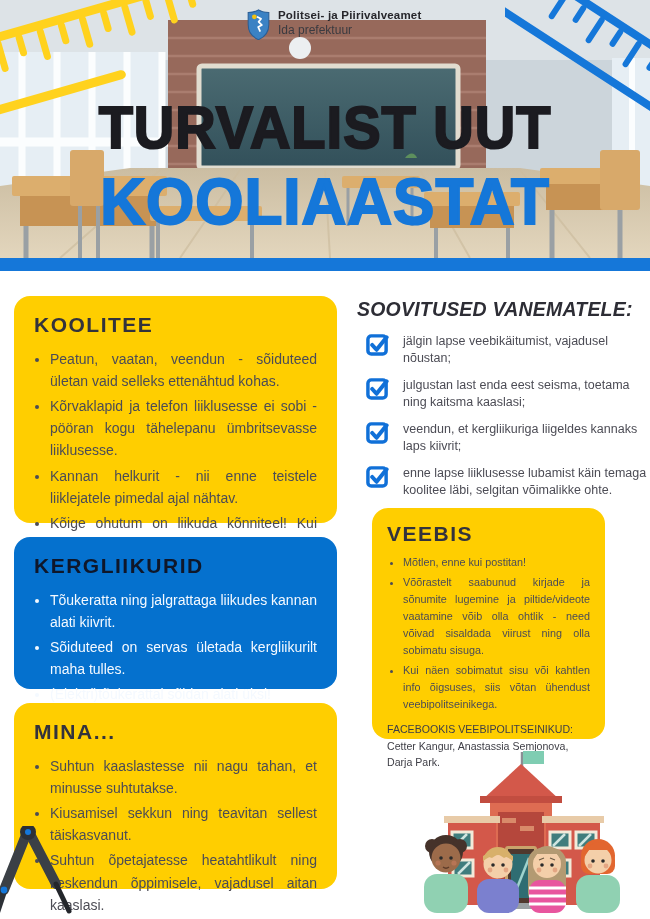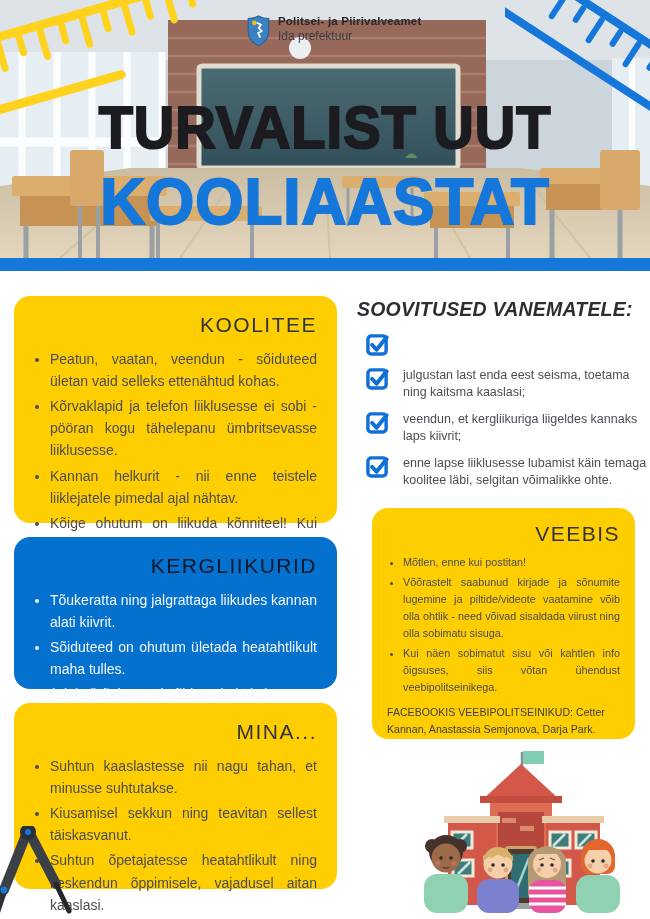--- a/index.html
+++ b/index.html
@@ -2,37 +2,37 @@
 <html style="--c-yellow: #FFCE00; --c-blue_box: #0571CE; --c-accent_blue: #1577D9; --c-ink: #33333C; --c-body_text: #4C4C55;"><head>
 <meta charset="utf-8">
 <style>
   html,body{margin:0;padding:0;background:#888;}
   .poster{position:relative;width:650px;height:919px;background:#ffffff;overflow:hidden;
           font-family:"Liberation Sans",sans-serif;margin:0 auto;}
   .abs{position:absolute;}
 
   
   .hero{left:0;top:0;width:650px;height:258px;}
-  .logo{left:247px;top:15px;display:flex;align-items:flex-start;gap:8px;}
+  .logo{left:247px;top:9px;display:flex;align-items:flex-start;gap:8px;}
   .logo .shield{width:23px;height:31px;flex:none;}
   .org-name{font-size:11.5px;font-weight:700;color:#26262b;letter-spacing:.2px;}
   .org-unit{font-size:12px;color:#3a3a40;margin-top:2px;}
   .title-wrap{left:0;top:100px;width:650px;text-align:center;line-height:1;}
   .title-1{font-size:56px;font-weight:800;color:#1b1b20;-webkit-text-stroke:2px #1b1b20;
            letter-spacing:1px;transform:scaleY(1.06);}
   .title-2{font-size:62px;font-weight:800;color:var(--c-accent_blue,#1577D9);
            -webkit-text-stroke:2px var(--c-accent_blue,#1577D9);letter-spacing:1px;
            margin-top:15px;transform:scaleY(1.06);}
   .blue-bar{left:0;top:258px;width:650px;height:13px;background:var(--c-accent_blue,#1577D9);}
 
   
   .box{position:absolute;border-radius:16px;box-sizing:border-box;padding:15px 20px;}
   .box.yellow{background:var(--c-yellow,#FFCE00);color:var(--c-body_text,#4C4C55);}
   .box.blue{background:var(--c-blue_box,#0571CE);color:#fff;}
-  .box h2{margin:2px 0 0;text-align:right;font-weight:400;letter-spacing:1.5px;
+  .box h2{margin:2px 0 0;text-align:left;font-weight:700;letter-spacing:1.5px;
           font-size:21px;color:var(--c-ink,#33333C);}
   .box.blue h2{color:#0f172a;}
   .box ul{margin:11px 0 0;padding:0 0 0 16px;}
   .box li{font-size:14px;line-height:1.58;text-align:justify;margin-bottom:3px;}
   .box.blue li{color:#f4f9ff;}
   .mina-footer{text-align:center;font-weight:700;font-size:14px;margin-top:9px;color:#33333C;}
   .veebis-footer{font-size:10.6px;line-height:1.55;margin-top:8px;color:#3E3E46;}
   #veebis li{font-size:10.8px;}
 
   
@@ -168,21 +168,21 @@
       <li>Kõrvaklapid ja telefon liiklusesse ei sobi - pööran kogu tähelepanu ümbritsevasse liiklusesse.</li>
       <li>Kannan helkurit - nii enne teistele liiklejatele pimedal ajal nähtav.</li>
       <li>Kõige ohutum on liikuda kõnniteel! Kui kõnniteed ei ole, liigun autotee vasakus servas.</li>
     </ul>
   </section>
 
   <section class="box blue" id="kergliikurid" style="left:14px;top:537px;width:323px;height:152px;">
     <h2>KERGLIIKURID</h2>
     <ul>
       <li>Tõukeratta ning jalgrattaga liikudes kannan alati kiivrit.</li>
-      <li>Sõiduteed on ohutum ületada heatahtlikult maha tulles.</li>
+      <li>Sõiduteed on servas ületada kergliikurilt maha tulles.</li>
       <li>(Elektri)tõukerattal sõidan alati üksi!</li>
     </ul>
   </section>
 
   <section class="box yellow" id="mina" style="left:14px;top:703px;width:323px;height:186px;">
     <h2>MINA...</h2>
     <ul>
       <li>Suhtun kaaslastesse nii nagu tahan, et minusse suhtutakse.</li>
       <li>Kiusamisel sekkun ning teavitan sellest täiskasvanut.</li>
       <li>Suhtun õpetajatesse heatahtlikult ning keskendun õppimisele, vajadusel aitan kaaslasi.</li>
@@ -191,20 +191,21 @@
   </section>
 
   <h2 class="abs parents-heading" style="margin:0;">SOOVITUSED VANEMATELE:</h2>
 
   <div class="abs checklist">
     <div class="check-row">
       <svg class="checkbox" viewBox="0 0 24 24" aria-hidden="true">
         <rect x="2" y="3" width="19" height="19" rx="3.5" fill="#ffffff" stroke="#1070D8" stroke-width="3.6"></rect>
         <path d="M6.5 12.5l4.5 5L21.5 4.5" stroke="#1070D8" stroke-width="4.2" fill="none" stroke-linecap="round" stroke-linejoin="round"></path>
       </svg>
+      <p>jälgin lapse veebikäitumist, vajadusel nõustan;</p>
     </div>
     <div class="check-row">
       <svg class="checkbox" viewBox="0 0 24 24" aria-hidden="true">
         <rect x="2" y="3" width="19" height="19" rx="3.5" fill="#ffffff" stroke="#1070D8" stroke-width="3.6"></rect>
         <path d="M6.5 12.5l4.5 5L21.5 4.5" stroke="#1070D8" stroke-width="4.2" fill="none" stroke-linecap="round" stroke-linejoin="round"></path>
       </svg>
       <p>julgustan last enda eest seisma, toetama ning kaitsma kaaslasi;</p>
     </div>
     <div class="check-row">
       <svg class="checkbox" viewBox="0 0 24 24" aria-hidden="true">
@@ -215,28 +216,28 @@
     </div>
     <div class="check-row">
       <svg class="checkbox" viewBox="0 0 24 24" aria-hidden="true">
         <rect x="2" y="3" width="19" height="19" rx="3.5" fill="#ffffff" stroke="#1070D8" stroke-width="3.6"></rect>
         <path d="M6.5 12.5l4.5 5L21.5 4.5" stroke="#1070D8" stroke-width="4.2" fill="none" stroke-linecap="round" stroke-linejoin="round"></path>
       </svg>
       <p>enne lapse liiklusesse lubamist käin temaga koolitee läbi, selgitan võimalikke ohte.</p>
     </div>
   </div>
 
-  <section class="box yellow" id="veebis" style="left:372px;top:508px;width:263px;height:231px;padding:12px 15px;">
+  <section class="box yellow" id="veebis" style="left:372px;top:508px;width:233px;height:231px;padding:12px 15px;">
     <h2>VEEBIS</h2>
     <ul style="margin-top:8px;">
       <li>Mõtlen, enne kui postitan!</li>
       <li>Võõrastelt saabunud kirjade ja sõnumite lugemine ja piltide/videote vaatamine võib olla ohtlik - need võivad sisaldada viirust ning olla sobimatu sisuga.</li>
       <li>Kui näen sobimatut sisu või kahtlen info õigsuses, siis võtan ühendust veebipolitseinikega.</li>
     </ul>
-    <div class="veebis-footer">FACEBOOKIS VEEBIPOLITSEINIKUD: Cetter Kannan, Anastassia Semjonova, Darja Park.</div>
+    <div class="veebis-footer">FACEBOOKIS VEEBIPOLITSEINIKUD: Cetter Kangur, Anastassia Semjonova, Darja Park.</div>
   </section>
 
   <svg class="abs" style="left:398px;top:748px;width:247px;height:165px;" viewBox="0 0 247 165" aria-hidden="true">
 
     <line x1="124" y1="4" x2="124" y2="32" stroke="#8a8f94" stroke-width="2.5"></line>
     <rect x="125" y="3" width="21" height="13" fill="#7fcdb2"></rect>
     <polygon points="84,52 162,52 123,16" fill="#d3584a"></polygon>
     <rect x="82" y="48" width="82" height="7" fill="#c24d40"></rect>
     <rect x="92" y="55" width="62" height="102" fill="#de6c52"></rect>
     <rect x="100" y="64" width="46" height="93" fill="#b5473c"></rect>

